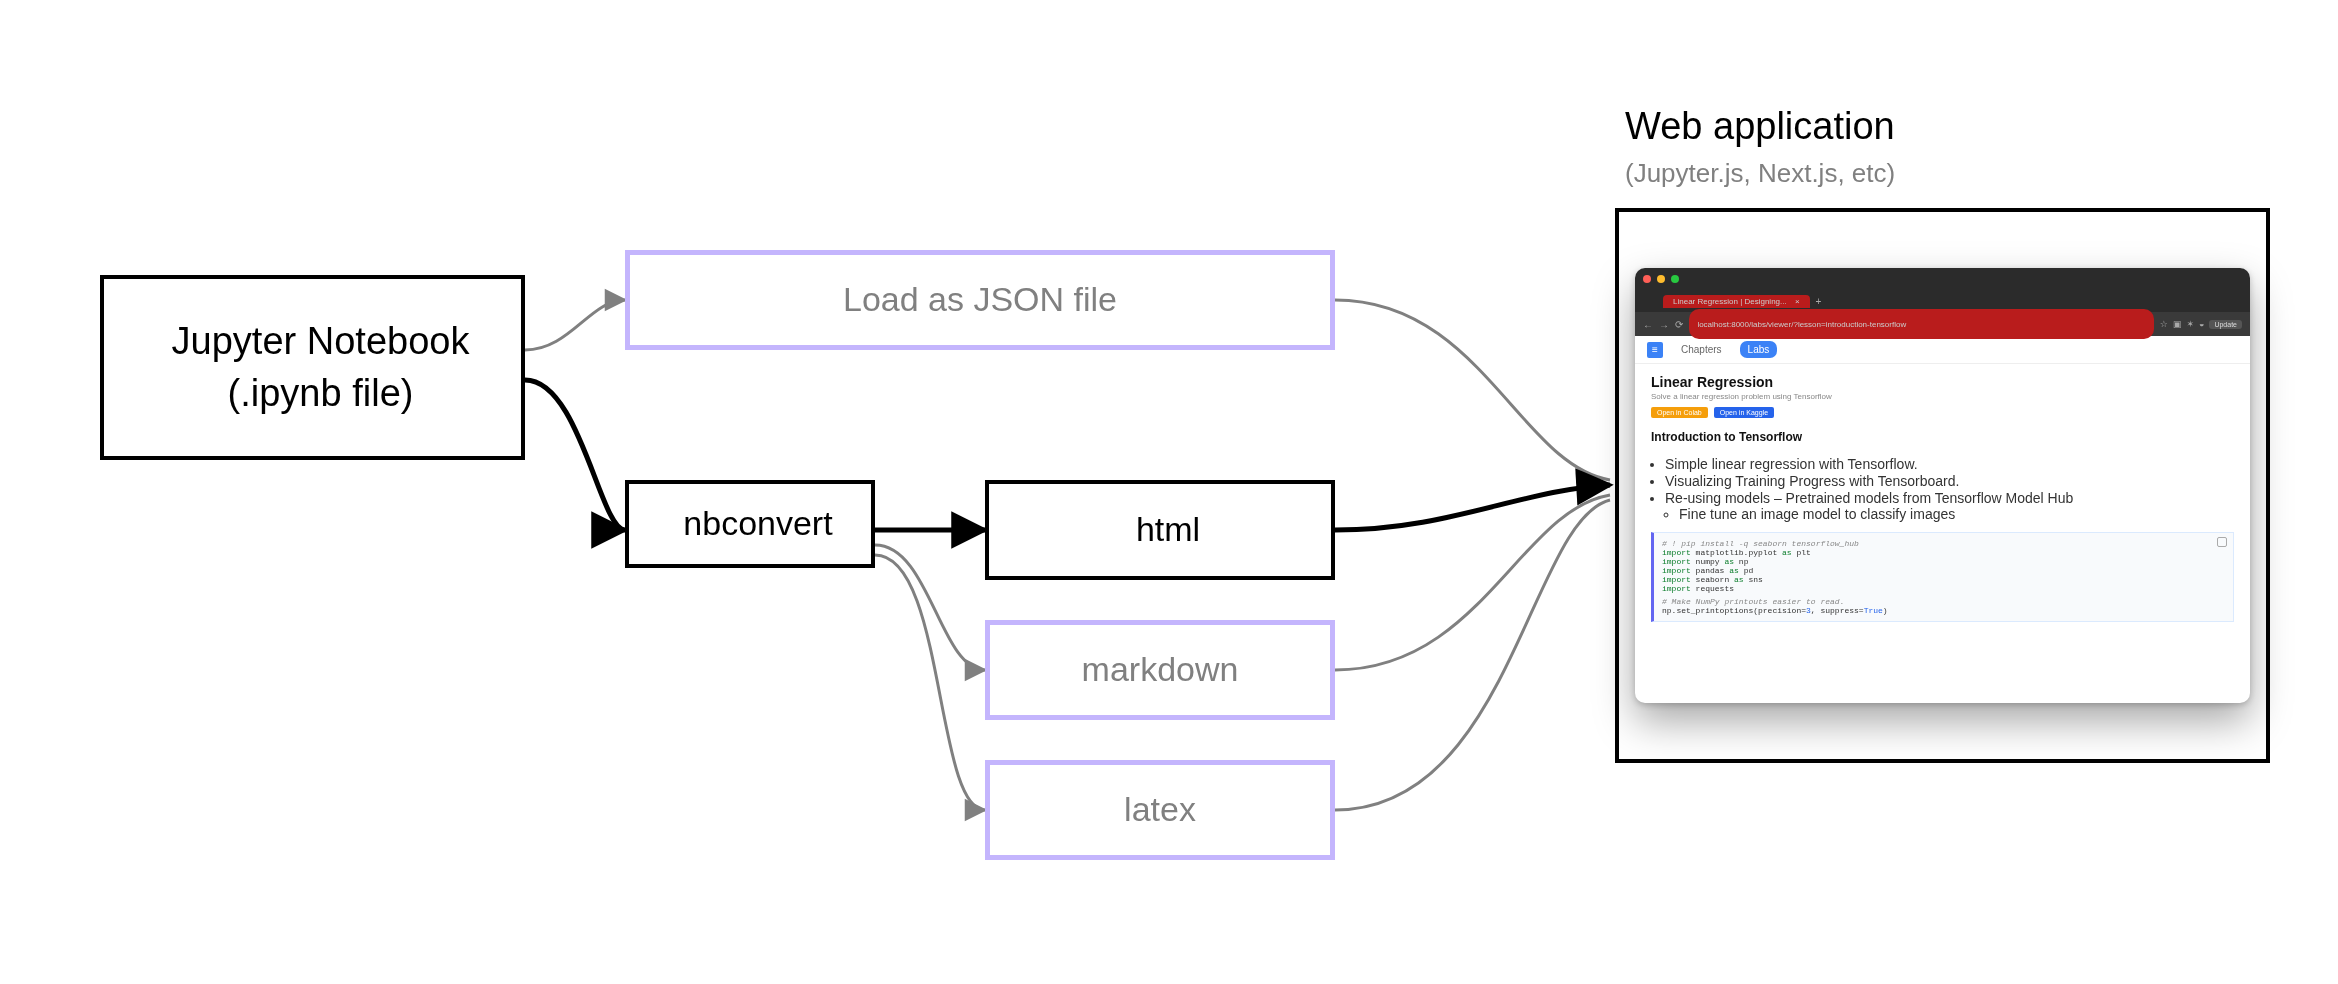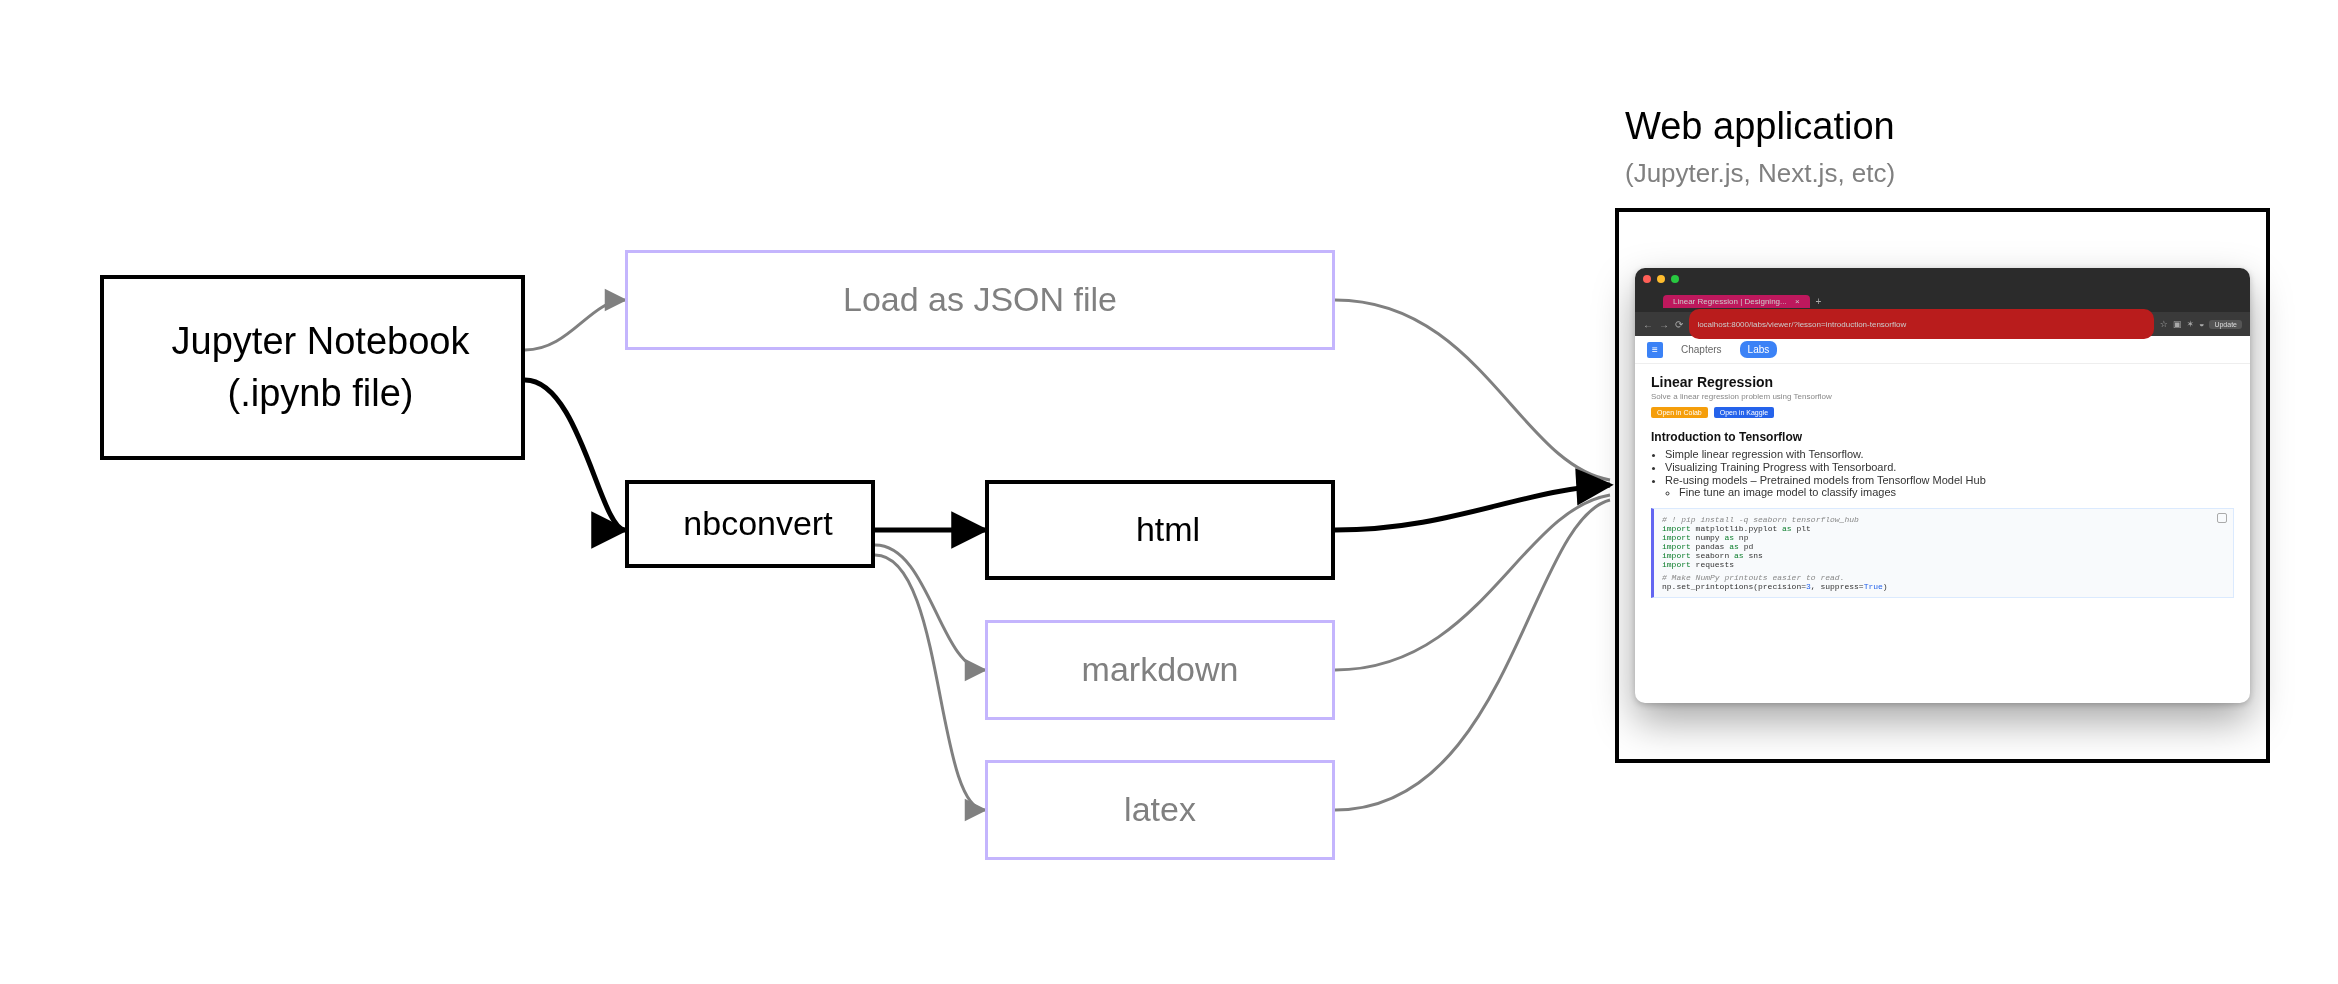--- a/index.html
+++ b/index.html
@@ -27,21 +27,21 @@
   .box {
     position: absolute;
     background: #fff;
     display: flex;
     align-items: center;
     justify-content: center;
     text-align: center;
     line-height: 1.35;
   }
   .box.strong { border: 4px solid #000; padding-left: 16px; }
-  .box.weak   { border: 3px solid #c4b5fd; color: #808080; }
+  .box.weak   { border: 5px solid #c4b5fd; color: #808080; }
   .box.weak span { color: #808080; }
   .label {
     position: absolute;
     font-size: 30px;
     color: #000;
   }
   .sublabel {
     position: absolute;
     font-size: 24px;
     color: #808080;
@@ -69,21 +69,21 @@
   .dot.g { background: #28c840; }
   .tabrow {
     height: 22px;
     background: #2b2b2b;
     display: flex;
     align-items: center;
     padding-left: 28px;
     gap: 6px;
   }
   .tab {
-    background: #be185d;
+    background: #b91c1c;
     color: #ccc;
     font-size: 8px;
     padding: 2px 10px;
     border-radius: 4px 4px 0 0;
   }
   .plus { color: #aaa; font-size: 10px; }
   .urlbar {
     height: 24px;
     background: #3a3a3a;
     display: flex;
@@ -125,21 +125,21 @@
     background: #3b82f6; color: #fff; padding: 3px 8px; border-radius: 7px;
   }
   .page-body { padding: 10px 16px 14px 16px; }
   .h1 { font-size: 14px; font-weight: 700; color: #111; }
   .sub { font-size: 8px; color: #888; margin-top: 2px; }
   .badges { display:flex; gap:6px; margin-top:6px; }
   .badge { font-size: 7px; padding: 2px 6px; border-radius: 2px; color:#fff; }
   .badge.colab { background: #f59e0b; }
   .badge.kaggle { background: #2563eb; }
   .h2 { font-size: 12px; font-weight: 700; margin-top: 12px; color:#111;}
-  .bullets { font-size: 11px; color:#333; margin-top:4px; padding-left:14px;}
+  .bullets { font-size: 14px; color:#333; margin-top:12px; padding-left:14px;}
   .bullets li { margin-bottom: 1px; }
   .bullets ul { padding-left: 14px; list-style: circle;}
   .codecell {
     margin-top: 10px;
     border: 1px solid #dbeafe;
     border-left: 3px solid #6366f1;
     background: #f8fafc;
     padding: 6px 8px;
     font-family: "Courier New", monospace;
     font-size: 8px;

